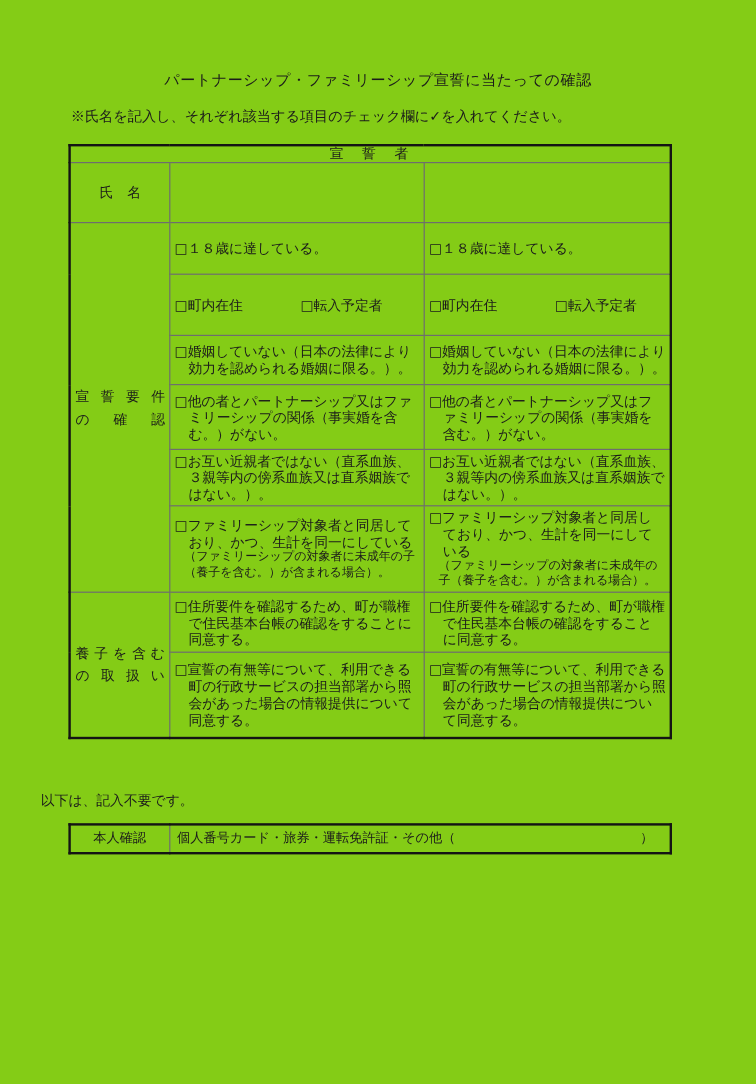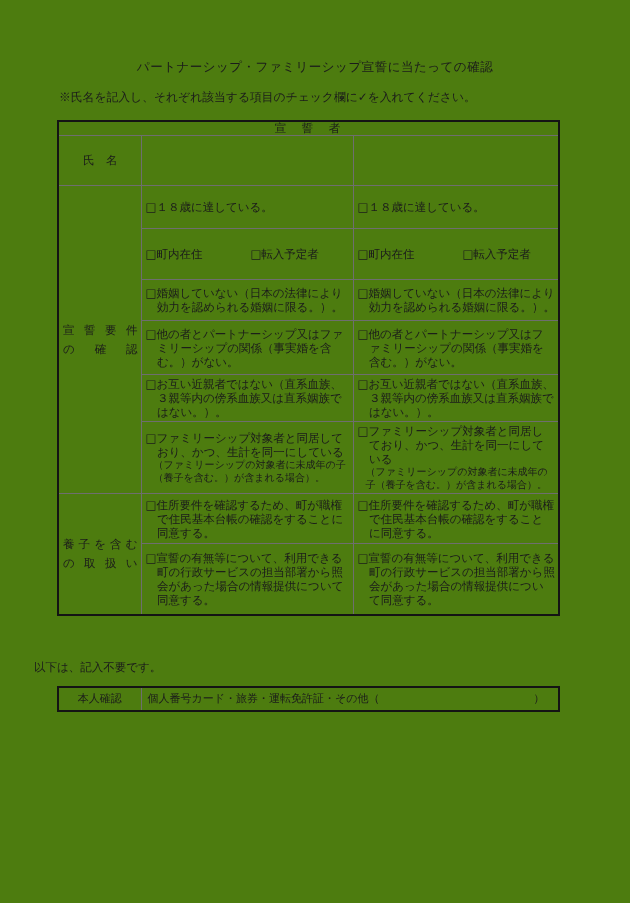--- a/index.html
+++ b/index.html
@@ -1,21 +1,21 @@
 <!DOCTYPE html>
 <html><head>
 <meta charset="utf-8">
 <style>
   * { box-sizing: border-box; }
   html, body { margin: 0; padding: 0; background: #ffffff; }
   .page {
     position: relative;
     width: 630px;
     height: 903px;
-    background: #4d7c0f;
+    background: #84cc16;
     font-family: "DejaVu Serif", "Liberation Serif", serif;
     color: #1b1b1b;
     overflow: hidden;
   }
   .doc-title {
     padding-top: 58px;
     text-align: center;
     font-size: 12.5px;
     line-height: 17px;
     letter-spacing: 0.5px;

